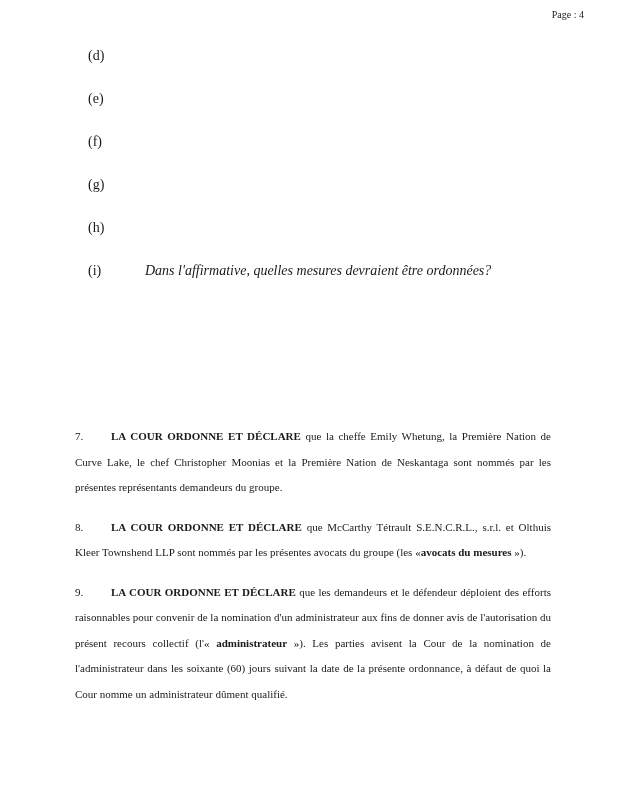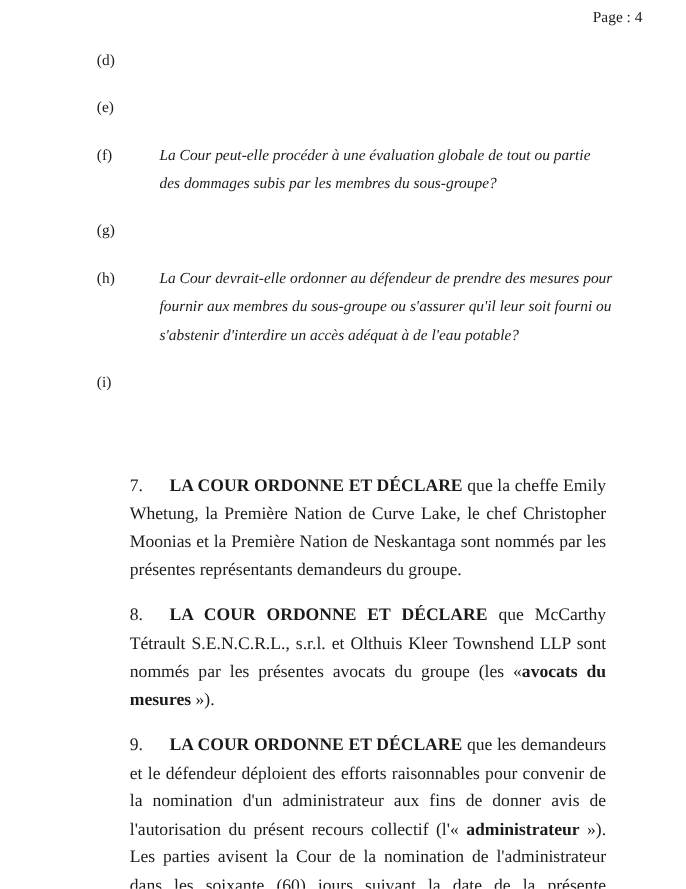--- a/index.html
+++ b/index.html
@@ -2,56 +2,55 @@
 <html><head>
   <meta charset="utf-8">
   <style>
     html, body { margin: 0; padding: 0; background: #ffffff; }
     body {
       width: 624px; height: 808px; position: relative; overflow: hidden;
       font-family: "Liberation Serif", serif; color: #1a1a1a;
     }
     .page-num {
       position: absolute; top: 9px; right: 40px;
-      font-size: 14px;
+      font-size: 10px;
     }
     .items { position: absolute; left: 88px; top: 43px; width: 470px; }
     .item { display: flex; margin-bottom: 17px; }
     .item-label { width: 57px; flex: none; font-size: 14px; line-height: 26px; }
     .item-text { font-style: italic; font-size: 14px; line-height: 26px; flex: 1; }
     .paras { position: absolute; left: 75px; top: 413px; width: 476px; }
-    .para { font-size: 16px; line-height: 25.5px; text-align: justify; margin-bottom: 14px; margin-left: 43px; }
+    .para { font-size: 11px; line-height: 25.5px; text-align: justify; margin-bottom: 14px; }
     .para-num { display: inline-block; width: 36px; }
     b { font-weight: bold; }
   </style>
 </head>
 <body>
 
 <div class="page-num">Page : 4</div>
 
 <div class="items">
   <div class="item">
     <span class="item-label">(d)</span>
   </div>
   <div class="item">
     <span class="item-label">(e)</span>
   </div>
   <div class="item">
     <span class="item-label">(f)</span>
-    <span class="item-text">La Cour peut-elle procéder à une évaluation globale de tout ou partie des dommages subis par les membres du sous-groupe?</span>
   </div>
   <div class="item">
     <span class="item-label">(g)</span>
   </div>
   <div class="item">
     <span class="item-label">(h)</span>
-    <span class="item-text">La Cour devrait-elle ordonner au défendeur de prendre des mesures pour fournir aux membres du sous-groupe ou s'assurer qu'il leur soit fourni ou s'abstenir d'interdire un accès adéquat à de l'eau potable?</span>
   </div>
   <div class="item">
     <span class="item-label">(i)</span>
+    <span class="item-text">Dans l'affirmative, quelles mesures devraient être ordonnées?</span>
   </div>
 </div>
 
 <div class="paras">
   <p class="para">
     <span class="para-num">7.</span><b>LA COUR ORDONNE ET DÉCLARE</b><span> que la cheffe Emily Whetung, la Première Nation de Curve Lake, le chef Christopher Moonias et la Première Nation de Neskantaga sont nommés par les présentes représentants demandeurs du groupe.</span>
   </p>
   <p class="para">
     <span class="para-num">8.</span><b>LA COUR ORDONNE ET DÉCLARE</b><span> que McCarthy Tétrault S.E.N.C.R.L., s.r.l. et Olthuis Kleer Townshend LLP sont nommés par les présentes avocats du groupe (les «</span><b>avocats du mesures</b><span> »).</span>
   </p>

